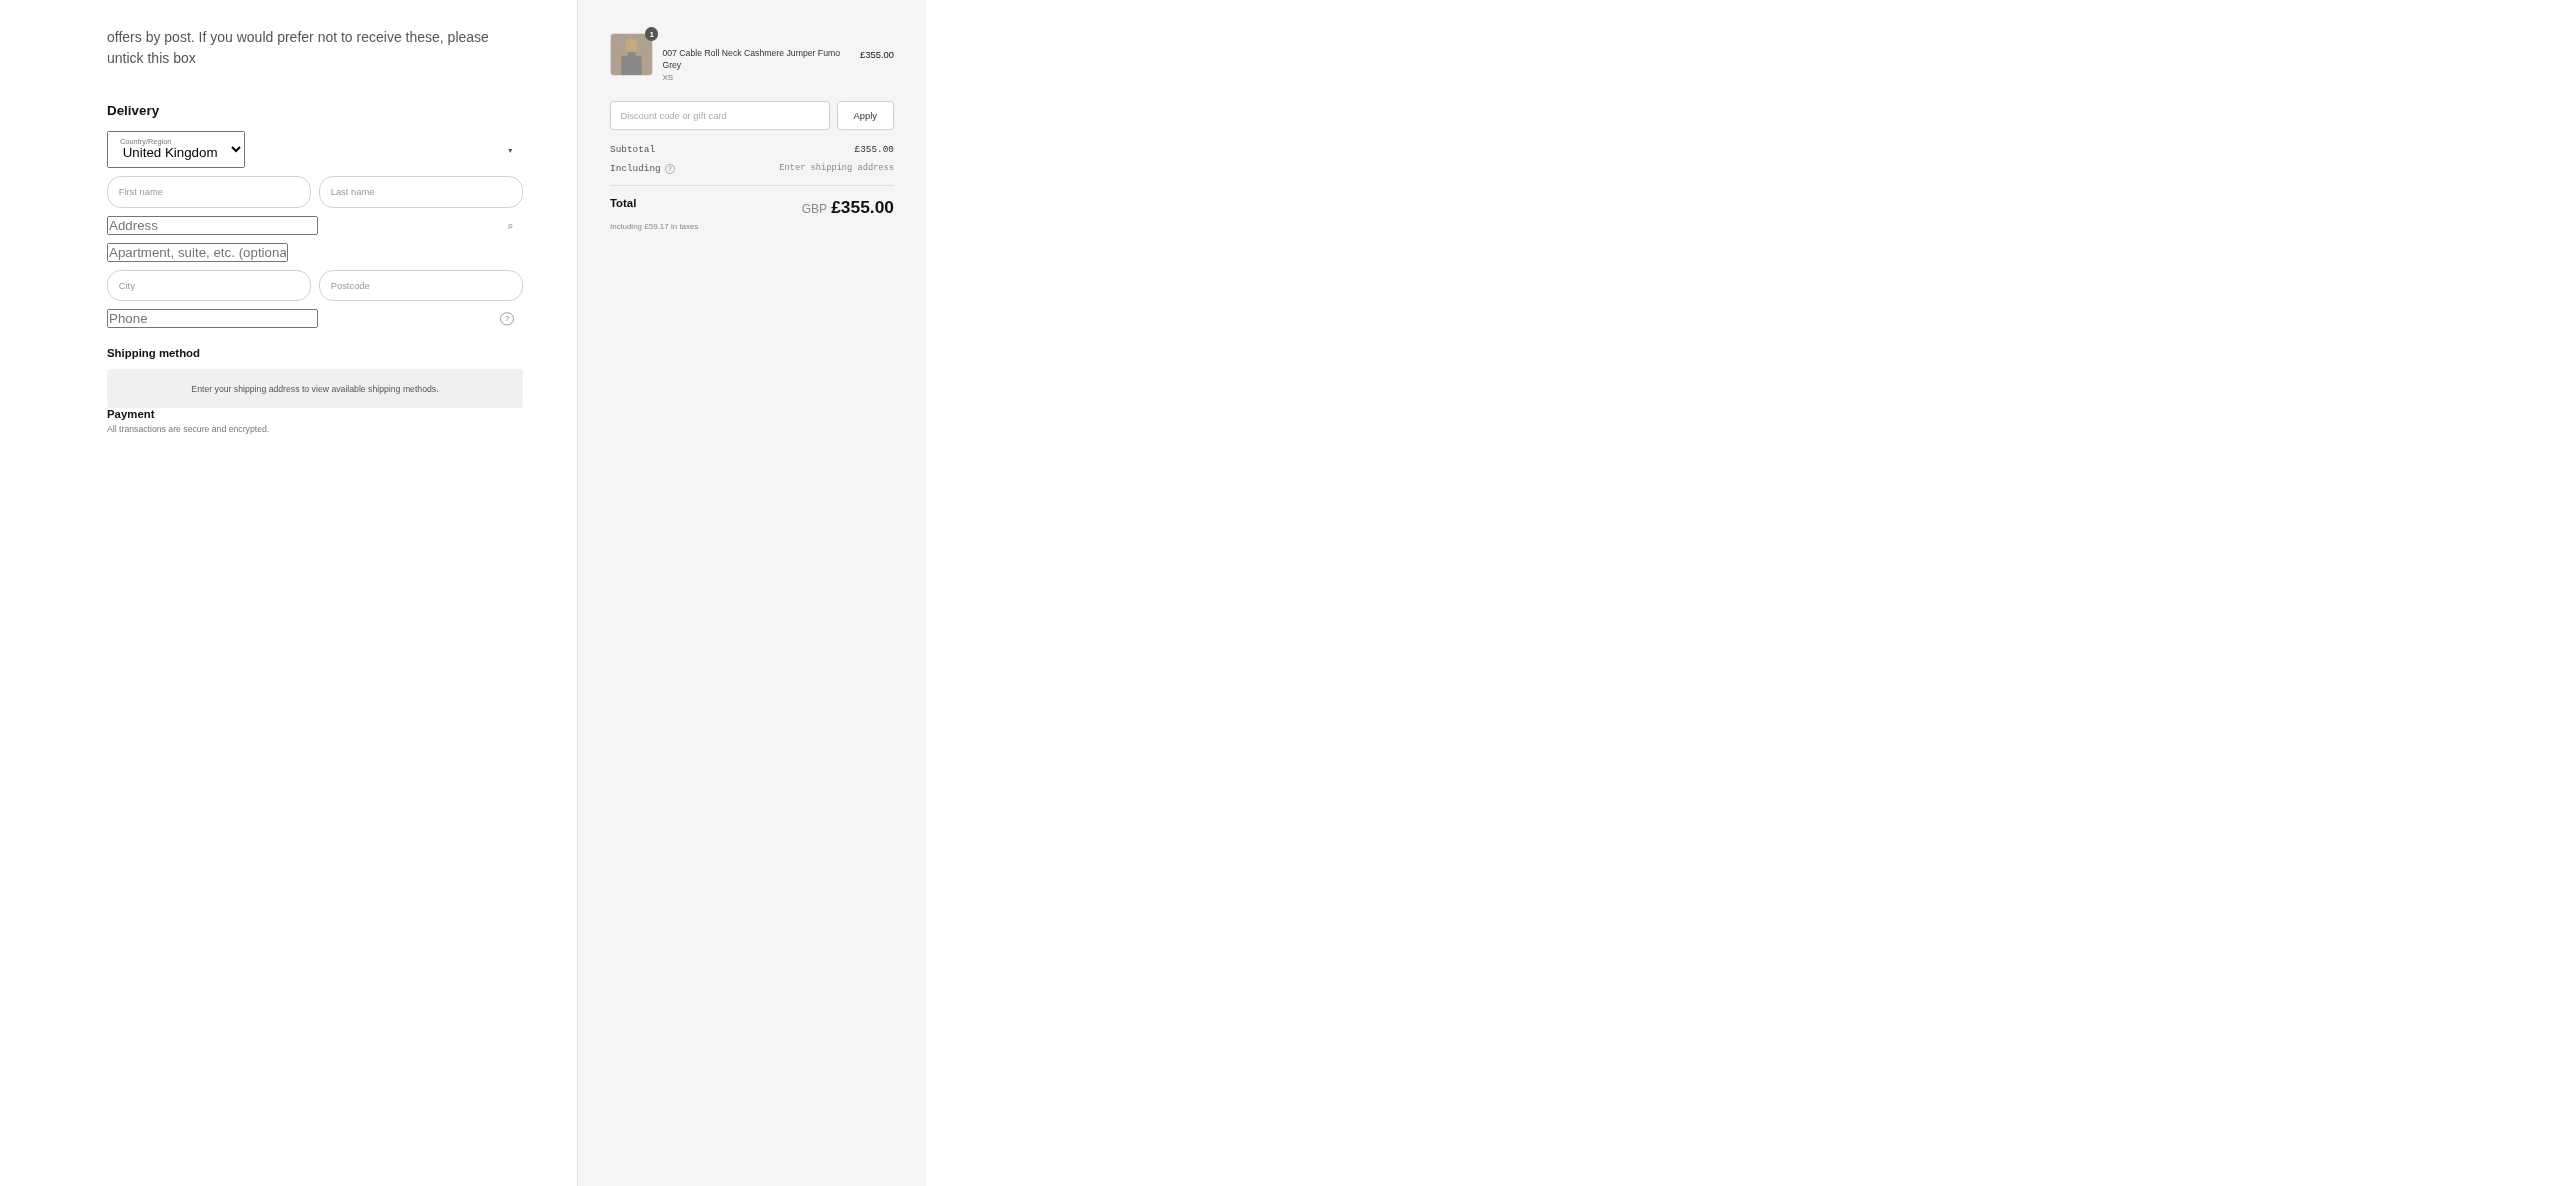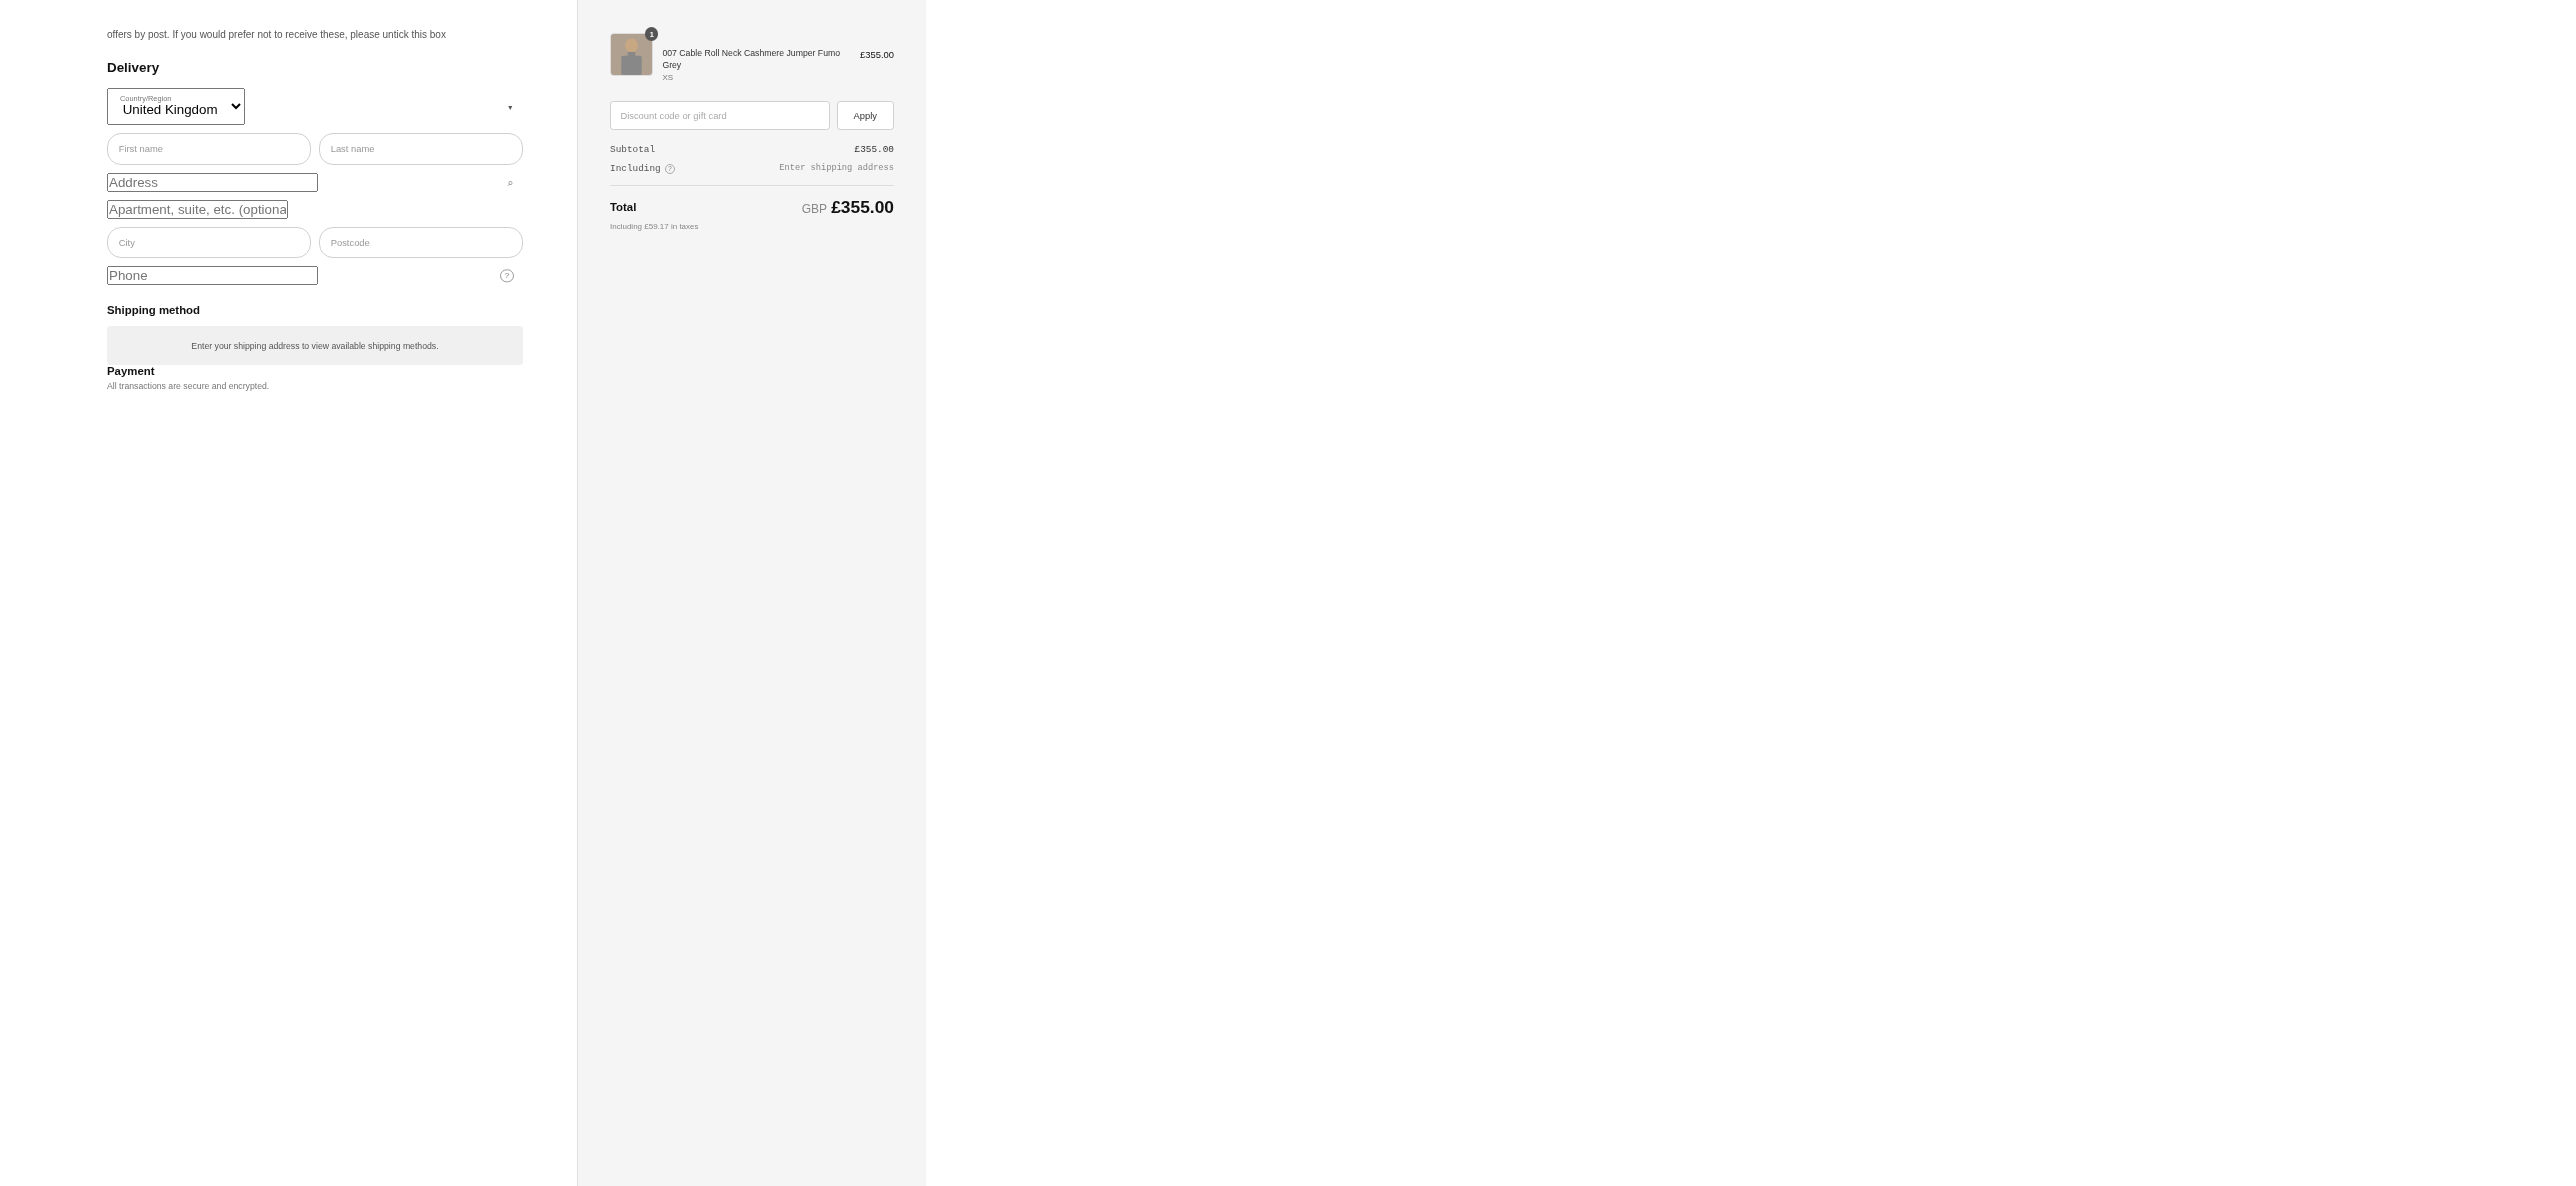--- a/index.html
+++ b/index.html
@@ -25,23 +25,23 @@
     }
 
     .right-panel {
       flex: 0 0 349px;
       background: #f5f5f5;
       padding: 27px 32px;
       border-left: 0.7px solid #e0e0e0;
     }
 
     .top-notice {
-      font-size: 10px;
+      font-size: 14px;
       color: #555;
-      margin-bottom: 18px;
+      margin-bottom: 34px;
       line-height: 1.5;
     }
 
     .section-title {
       font-size: 13.4px;
       font-weight: 600;
       color: #111;
       margin-bottom: 13.4px;
     }
 
@@ -325,21 +325,20 @@
 
     .divider {
       border: none;
       border-top: 0.7px solid #ddd;
       margin: 10.7px 0;
     }
 
     .total-row {
       display: flex;
       justify-content: space-between;
-      align-items: center;
       margin-bottom: 4px;
     }
 
     .total-label {
       font-size: 11.4px;
       font-weight: 600;
       color: #111;
     }
 
     .total-value-wrapper {

